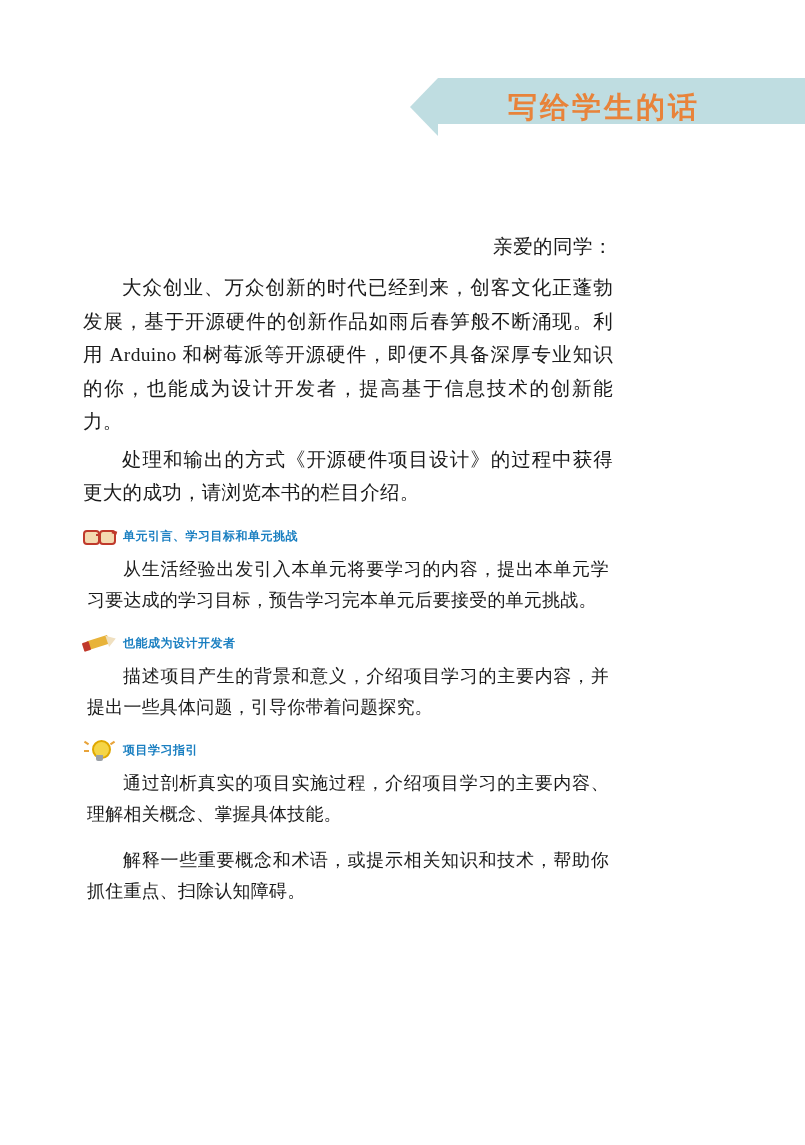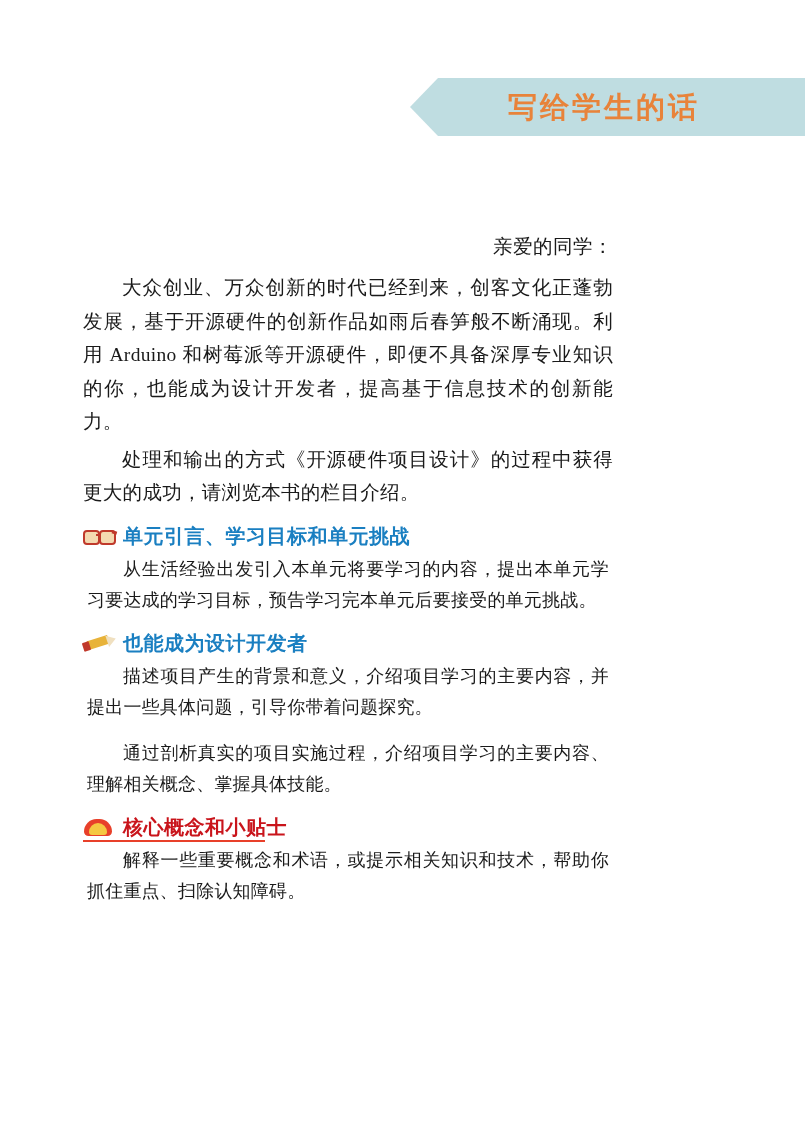--- a/index.html
+++ b/index.html
@@ -14,21 +14,21 @@
     position: relative;
     overflow: hidden;
   }
 
   
   .header-banner {
     position: absolute;
     top: 78px;
     left: 438px;
     width: 367px;
-    height: 58px;
+    height: 46px;
     background: #bfdde1;
     box-sizing: border-box;
   }
   .header-banner .notch {
     position: absolute;
     left: -28px;
     top: 0;
     width: 0;
     height: 0;
     border-top: 29px solid transparent;
@@ -85,21 +85,21 @@
   .sec-icon {
     width: 34px;
     height: 26px;
     margin-right: 6px;
     flex: 0 0 34px;
     position: relative;
   }
   .sec-label {
     font-family: Liberation Serif, serif;
     font-weight: bold;
-    font-size: 20px;
+    font-size: 12px;
     color: #1a7fc1;
     letter-spacing: 0.5px;
   }
   .sec-label.red {
     color: #c9141b;
   }
   .sec-body {
     font-size: 18px;
     color: #1a1a1a;
     line-height: 1.75;
@@ -269,27 +269,30 @@
         <span class="body"></span>
           <span class="tip"></span>
           <span class="eraser"></span>
       </span>
       <span class="sec-label">也能成为设计开发者</span>
     </div>
     <p class="sec-body">描述项目产生的背景和意义，介绍项目学习的主要内容，并提出一些具体问题，引导你带着问题探究。</p>
   </div>
 
   <div class="section">
+    <div class="sec-head">
+      <span class="sec-icon icon-bulb">
+        <span class="ray a"></span>
+          <span class="ray b"></span>
+          <span class="ray c"></span>
+        <span class="glass"></span>
+          <span class="base"></span>
+      </span>
+      <span class="sec-label">项目学习指引</span>
+    </div>
     <p class="sec-body">通过剖析真实的项目实施过程，介绍项目学习的主要内容、理解相关概念、掌握具体技能。</p>
   </div>
 
   <div class="section">
-    <div class="sec-head underlined">
-      <span class="sec-icon icon-shell">
-        <span class="fan"></span>
-          <span class="inner"></span>
-      </span>
-      <span class="sec-label red">核心概念和小贴士</span>
-    </div>
     <p class="sec-body">解释一些重要概念和术语，或提示相关知识和技术，帮助你抓住重点、扫除认知障碍。</p>
   </div>
 
 </div>
 
 </body></html>

